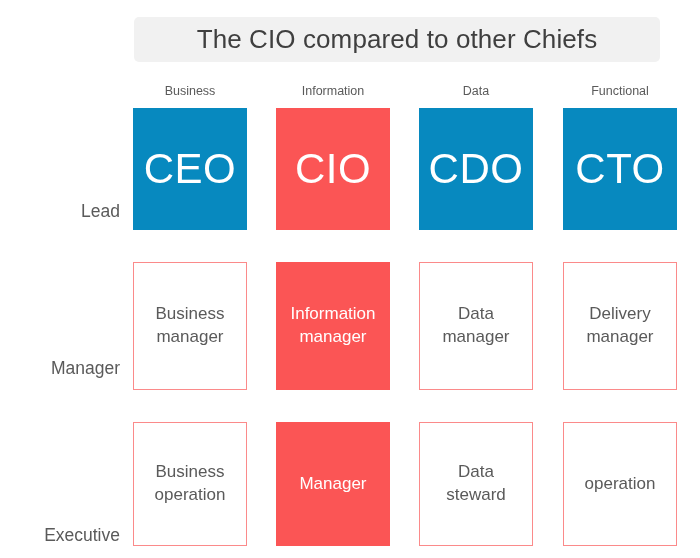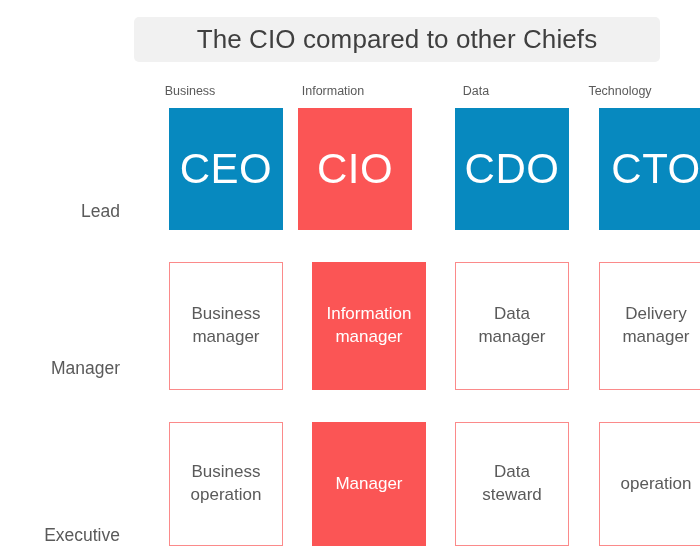--- a/index.html
+++ b/index.html
@@ -59,21 +59,20 @@
   }
 
   .cell {
     position: absolute;
     width: 114px;
     box-sizing: border-box;
     display: flex;
     align-items: center;
     justify-content: center;
     text-align: center;
-    margin-left: 36px;
   }
 
   
   .cell.lead {
     top: 108px;
     height: 122px;
     font-size: 42px;
     color: #ffffff;
     letter-spacing: 0.5px;
   }
@@ -95,30 +94,30 @@
 </head>
 <body>
 
 <div id="title-bar">
   <span class="title-text">The CIO compared to other Chiefs</span>
 </div>
 
 <div class="col-header" style="left:133px">Business</div>
 <div class="col-header" style="left:276px">Information</div>
 <div class="col-header" style="left:419px">Data</div>
-<div class="col-header" style="left:563px">Technology</div>
+<div class="col-header" style="left:563px">Functional</div>
 
 <div class="row-label" style="top:158px">Lead</div>
 <div class="row-label" style="top:315px">Manager</div>
 <div class="row-label" style="top:482px">Executive</div>
 
 <div class="cell lead fill-blue" style="left:133px">
   <span class="cell-label">CEO</span>
 </div>
-<div class="cell lead fill-red" style="left:262px">
+<div class="cell lead fill-red" style="left:276px">
   <span class="cell-label">CIO</span>
 </div>
 <div class="cell lead fill-blue" style="left:419px">
   <span class="cell-label">CDO</span>
 </div>
 <div class="cell lead fill-blue" style="left:563px">
   <span class="cell-label">CTO</span>
 </div>
 
 <div class="cell manager outline" style="left:133px">

